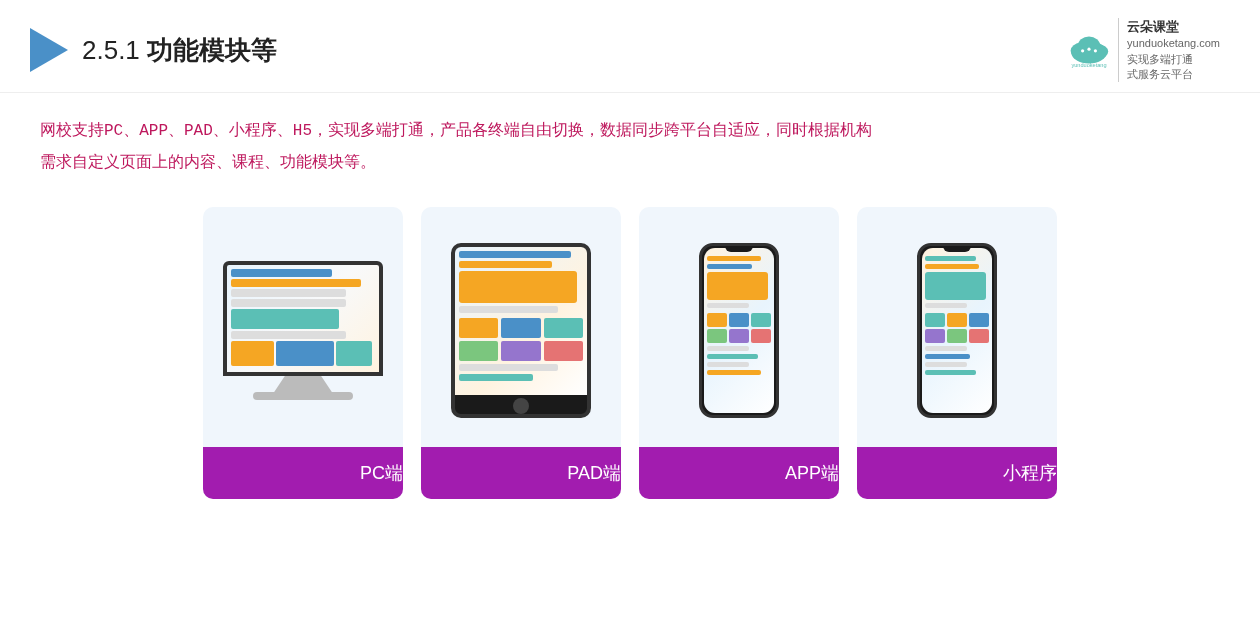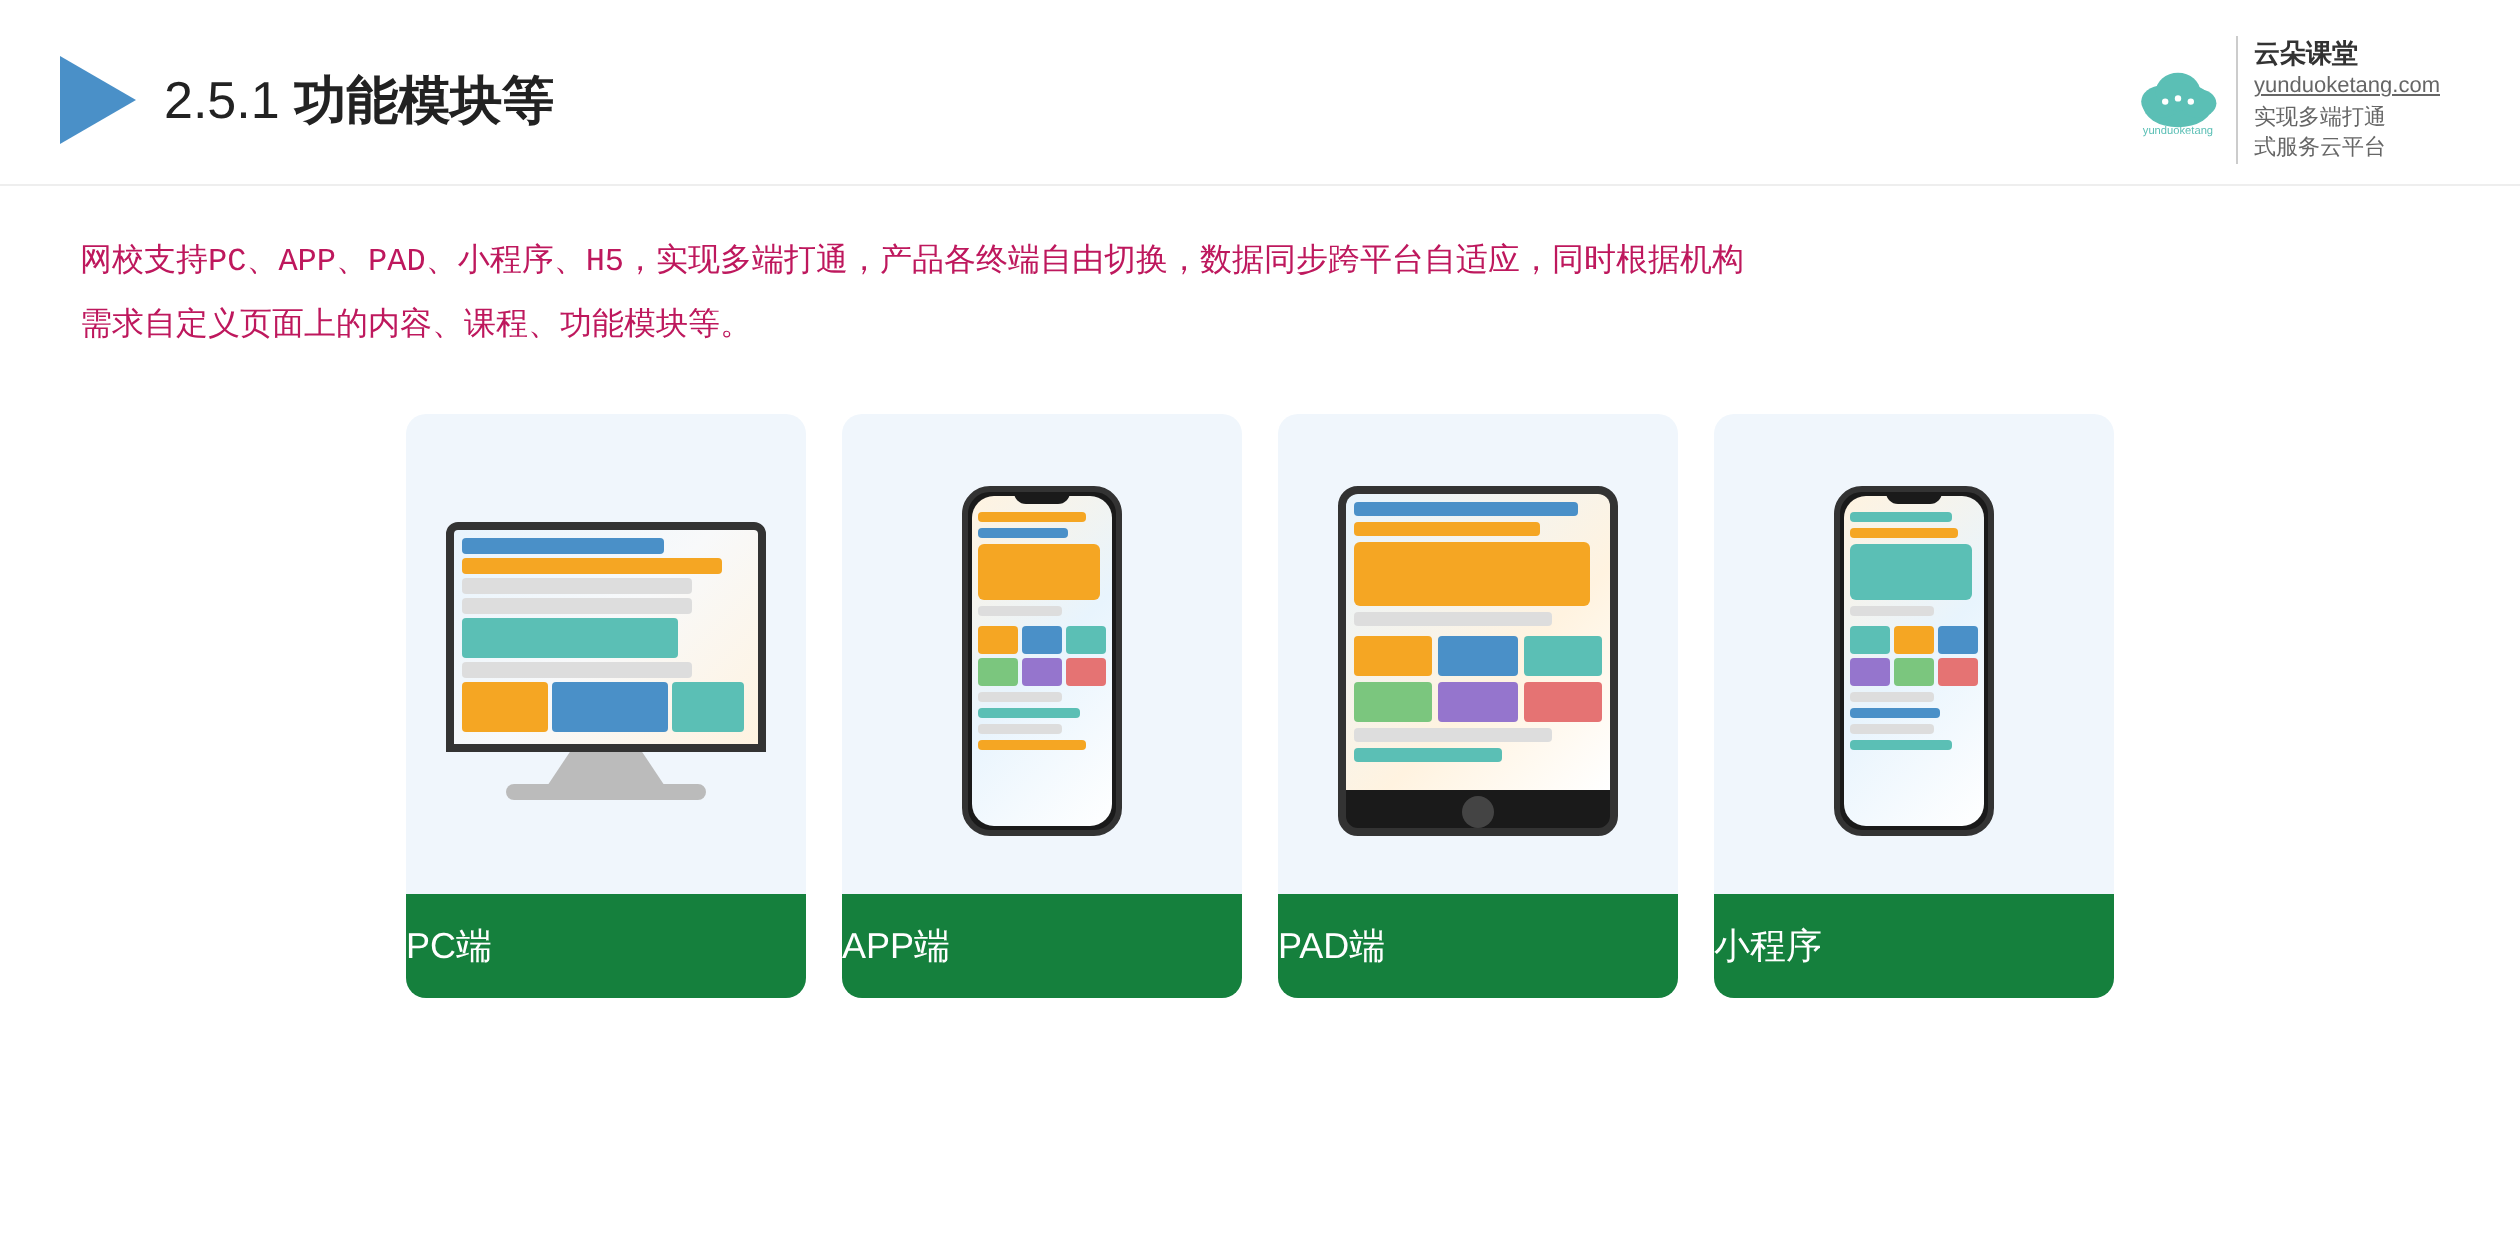--- a/index.html
+++ b/index.html
@@ -58,21 +58,20 @@
       line-height: 1.4;
     }
     .brand-name {
       font-size: 13px;
       color: #333;
       font-weight: bold;
     }
     .brand-url {
       font-size: 11px;
       color: #666;
-      text-decoration: underline;
     }
     .brand-slogan {
       font-size: 11px;
       color: #666;
     }
 
     
     .description {
       padding: 22px 40px 0 40px;
       font-size: 16px;
@@ -252,23 +251,23 @@
     .tablet-button {
       width: 16px;
       height: 16px;
       border-radius: 50%;
       background: #444;
       margin: 3px auto 0;
     }
 
     .card-label {
       width: 100%;
-      background: #15803d;
+      background: #a21caf;
       color: #fff;
-      text-align: left;
+      text-align: right;
       font-size: 18px;
       padding: 14px 0;
       font-weight: 400;
     }
 
     
     .cloud-svg {
       width: 50px;
       height: 40px;
     }
@@ -339,47 +338,20 @@
         </div>
         <div class="pc-stand"></div>
         <div class="pc-base"></div>
       </div>
     </div>
     <div class="card-label">PC端</div>
   </div>
 
   <div class="card">
     <div class="card-image-area">
-      <div class="phone-mockup">
-        <div class="phone-notch"></div>
-        <div class="phone-screen">
-          <div class="phone-bar phone-bar-orange"></div>
-          <div class="phone-bar phone-bar-blue"></div>
-          <div style="height:28px;background:#f5a623;border-radius:3px;width:95%;"></div>
-          <div class="phone-bar phone-bar-gray"></div>
-          <div class="phone-grid">
-            <div class="phone-cell phone-cell-orange"></div>
-            <div class="phone-cell phone-cell-blue"></div>
-            <div class="phone-cell phone-cell-teal"></div>
-            <div class="phone-cell phone-cell-green"></div>
-            <div class="phone-cell phone-cell-purple"></div>
-            <div class="phone-cell phone-cell-red"></div>
-          </div>
-          <div class="phone-bar phone-bar-gray"></div>
-          <div class="phone-bar phone-bar-teal"></div>
-          <div class="phone-bar phone-bar-gray"></div>
-          <div class="phone-bar phone-bar-orange"></div>
-        </div>
-      </div>
-    </div>
-    <div class="card-label">APP端</div>
-  </div>
-
-  <div class="card">
-    <div class="card-image-area">
       <div class="tablet-mockup">
         <div class="tablet-screen">
           <div class="tablet-bar tablet-bar-blue"></div>
           <div class="tablet-bar tablet-bar-orange"></div>
           <div style="height:32px;background:#f5a623;border-radius:3px;width:95%;"></div>
           <div class="tablet-bar tablet-bar-gray"></div>
           <div class="tablet-grid">
             <div class="tablet-cell" style="background:#f5a623;"></div>
             <div class="tablet-cell" style="background:#4a90c8;"></div>
             <div class="tablet-cell" style="background:#5bbfb5;"></div>
@@ -394,20 +366,47 @@
       </div>
     </div>
     <div class="card-label">PAD端</div>
   </div>
 
   <div class="card">
     <div class="card-image-area">
       <div class="phone-mockup">
         <div class="phone-notch"></div>
         <div class="phone-screen">
+          <div class="phone-bar phone-bar-orange"></div>
+          <div class="phone-bar phone-bar-blue"></div>
+          <div style="height:28px;background:#f5a623;border-radius:3px;width:95%;"></div>
+          <div class="phone-bar phone-bar-gray"></div>
+          <div class="phone-grid">
+            <div class="phone-cell phone-cell-orange"></div>
+            <div class="phone-cell phone-cell-blue"></div>
+            <div class="phone-cell phone-cell-teal"></div>
+            <div class="phone-cell phone-cell-green"></div>
+            <div class="phone-cell phone-cell-purple"></div>
+            <div class="phone-cell phone-cell-red"></div>
+          </div>
+          <div class="phone-bar phone-bar-gray"></div>
+          <div class="phone-bar phone-bar-teal"></div>
+          <div class="phone-bar phone-bar-gray"></div>
+          <div class="phone-bar phone-bar-orange"></div>
+        </div>
+      </div>
+    </div>
+    <div class="card-label">APP端</div>
+  </div>
+
+  <div class="card">
+    <div class="card-image-area">
+      <div class="phone-mockup">
+        <div class="phone-notch"></div>
+        <div class="phone-screen">
           <div class="phone-bar phone-bar-teal"></div>
           <div class="phone-bar phone-bar-orange"></div>
           <div style="height:28px;background:#5bbfb5;border-radius:3px;width:95%;"></div>
           <div class="phone-bar phone-bar-gray"></div>
           <div class="phone-grid">
             <div class="phone-cell phone-cell-teal"></div>
             <div class="phone-cell phone-cell-orange"></div>
             <div class="phone-cell phone-cell-blue"></div>
             <div class="phone-cell phone-cell-purple"></div>
             <div class="phone-cell phone-cell-green"></div>

